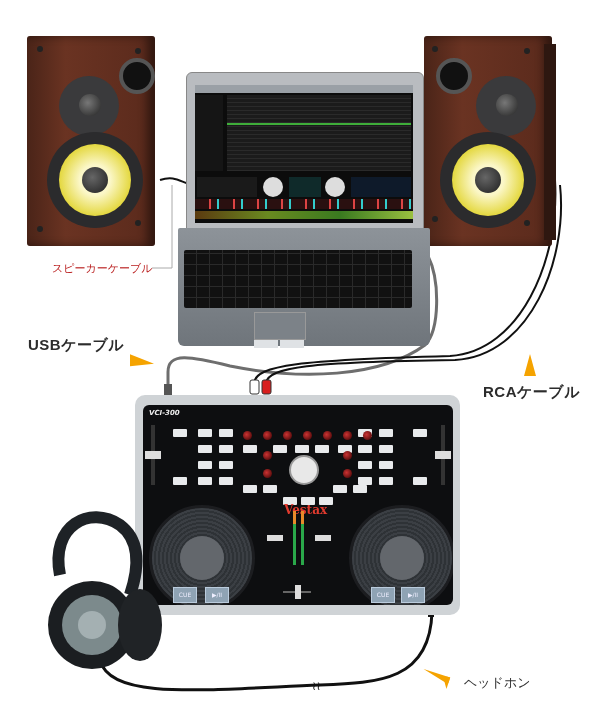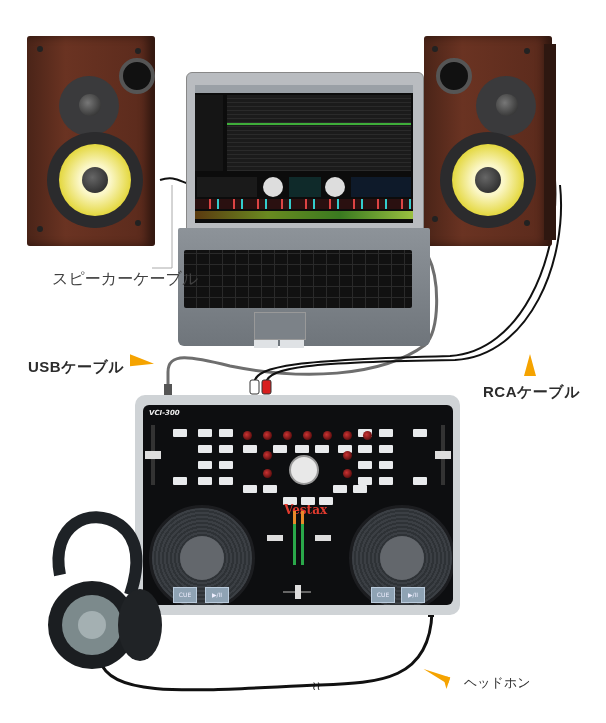--- a/index.html
+++ b/index.html
@@ -27,21 +27,21 @@
     .ctrl-face { position:absolute; left:8px; top:10px; width:310px; height:200px; background:#0d0e10; border-radius:6px; overflow:hidden; }
     .jog { position:absolute; width:100px; height:100px; border-radius:50%; background:repeating-radial-gradient(circle,#3b3f44 0 2px,#2e3236 2px 4px); border:3px solid #1c1d20; }
     .jog::after { content:""; position:absolute; left:28px; top:28px; width:44px; height:44px; border-radius:50%; background:#63676c; }
     .pad { position:absolute; width:14px; height:8px; background:#e8eaec; border-radius:1px; }
     .knob { position:absolute; width:9px; height:9px; border-radius:50%; background:radial-gradient(circle at 40% 40%,#c33,#300); }
     .cuebtn { position:absolute; width:22px; height:14px; background:#8fa3b4; border:1px solid #bcd; font-size:6px; color:#eef; text-align:center; line-height:14px; }
     .brand { position:absolute; font-size:12px; color:#e03a2e; font-weight:bold; font-family:"DejaVu Serif", serif; }
     .model { position:absolute; font-size:7px; color:#eee; font-style:italic; font-weight:bold; }
     
     .lbl-bold { position:absolute; font-family:"Liberation Sans", sans-serif; font-weight:bold; font-size:15px; color:#2c2c2c; letter-spacing:0.5px; }
-    .lbl-grey { position:absolute; font-family:"Liberation Sans", sans-serif; font-size:16px; color:#404040;margin-top:8px; }
+    .lbl-grey { position:absolute; font-family:"Liberation Sans", sans-serif; font-size:11px; color:#b91c1c; }
     .lbl-head { position:absolute; font-family:"Liberation Sans", sans-serif; font-size:13px; color:#333; }
     .arrow { position:absolute; width:0; height:0; }
   </style>
 </head>
 <body>
 
 <svg class="cables" width="606" height="723">
 
   <path d="M160 180 C175 175,180 182,192 185" stroke="#111" stroke-width="2" fill="none"></path>
 
@@ -193,20 +193,20 @@
 <svg class="abs" style="left:30px;top:505px;" width="150" height="170">
   <path d="M30 70 C20 20,60 0,90 20 C110 35,110 60,100 90" stroke="#1e2226" stroke-width="12" fill="none"></path>
   <circle cx="62" cy="120" r="44" fill="#1b1e21"></circle>
   <circle cx="62" cy="120" r="30" fill="#7c8a8c"></circle>
   <circle cx="62" cy="120" r="14" fill="#a4b0b2"></circle>
   <ellipse cx="110" cy="120" rx="22" ry="36" fill="#202326"></ellipse>
 </svg>
 
 <span class="lbl-grey" style="left:52px;top:261px;">スピーカーケーブル</span>
 
-<span class="lbl-bold" style="left:28px;top:358px;">USBケーブル</span>
+<span class="lbl-bold" style="left:28px;top:336px;">USBケーブル</span>
 <div class="arrow" style="left:130px;top:356px;border-top:6px solid transparent;border-bottom:6px solid transparent;border-left:24px solid #f5a300;transform:skewY(8deg);"></div>
 
 <div class="arrow" style="left:524px;top:354px;border-left:6px solid transparent;border-right:6px solid transparent;border-bottom:22px solid #f5a300;"></div>
 <span class="lbl-bold" style="left:483px;top:383px;text-align:right;">RCAケーブル</span>
 
 <div class="arrow" style="left:421px;top:673px;border-top:6px solid #f5a300;border-bottom:6px solid transparent;border-left:24px solid transparent;border-right:4px solid #f5a300;transform:rotate(18deg);"></div>
 <span class="lbl-head" style="left:464px;top:674px;">ヘッドホン</span>
 
 </body></html>

